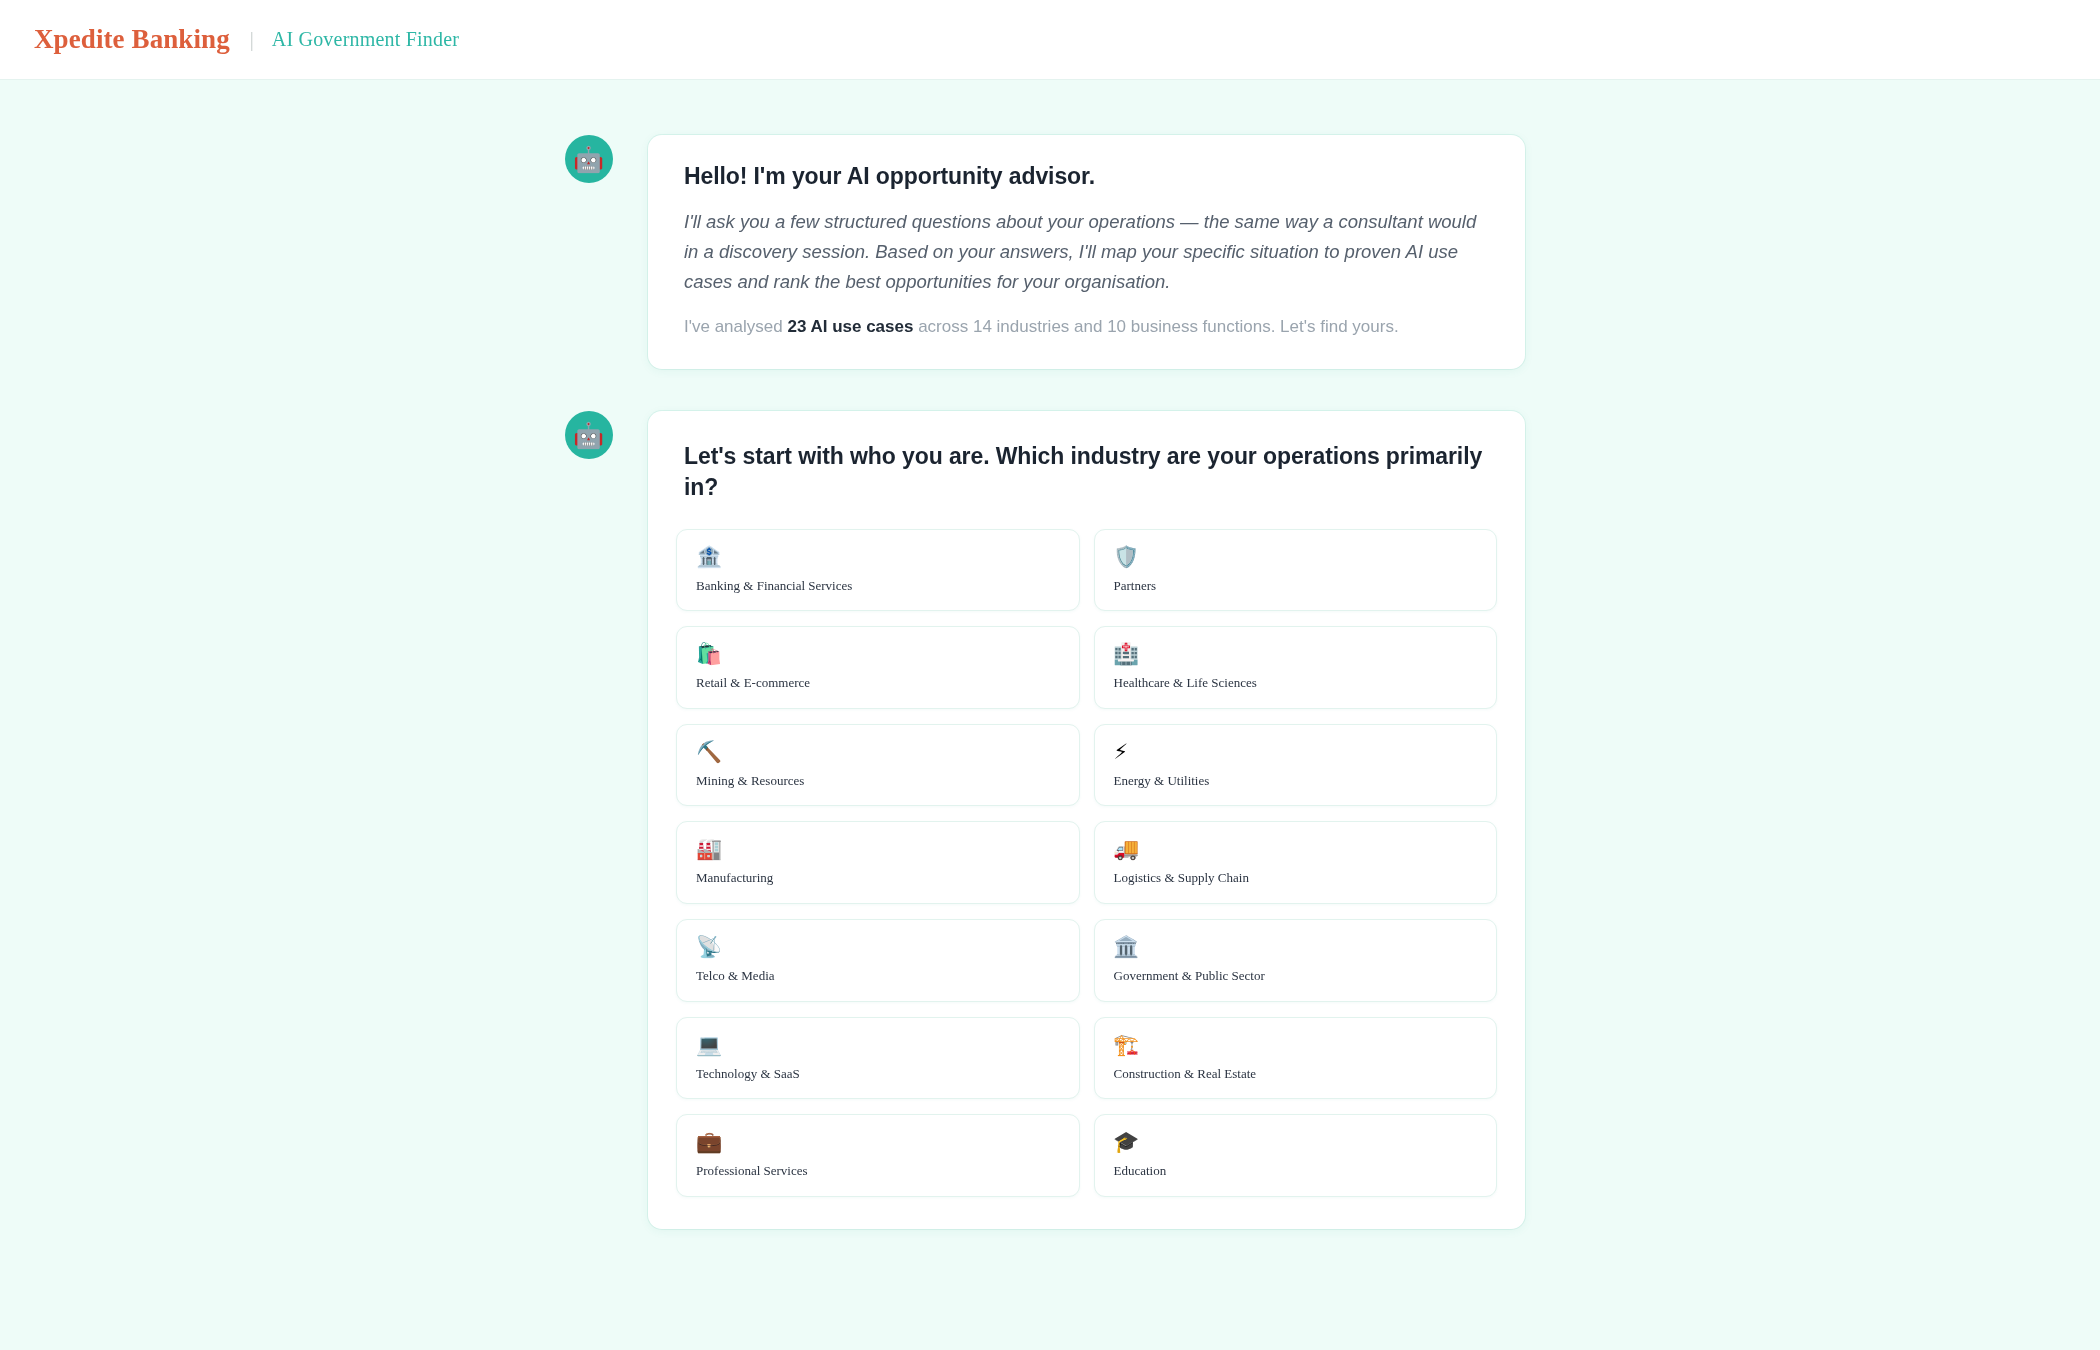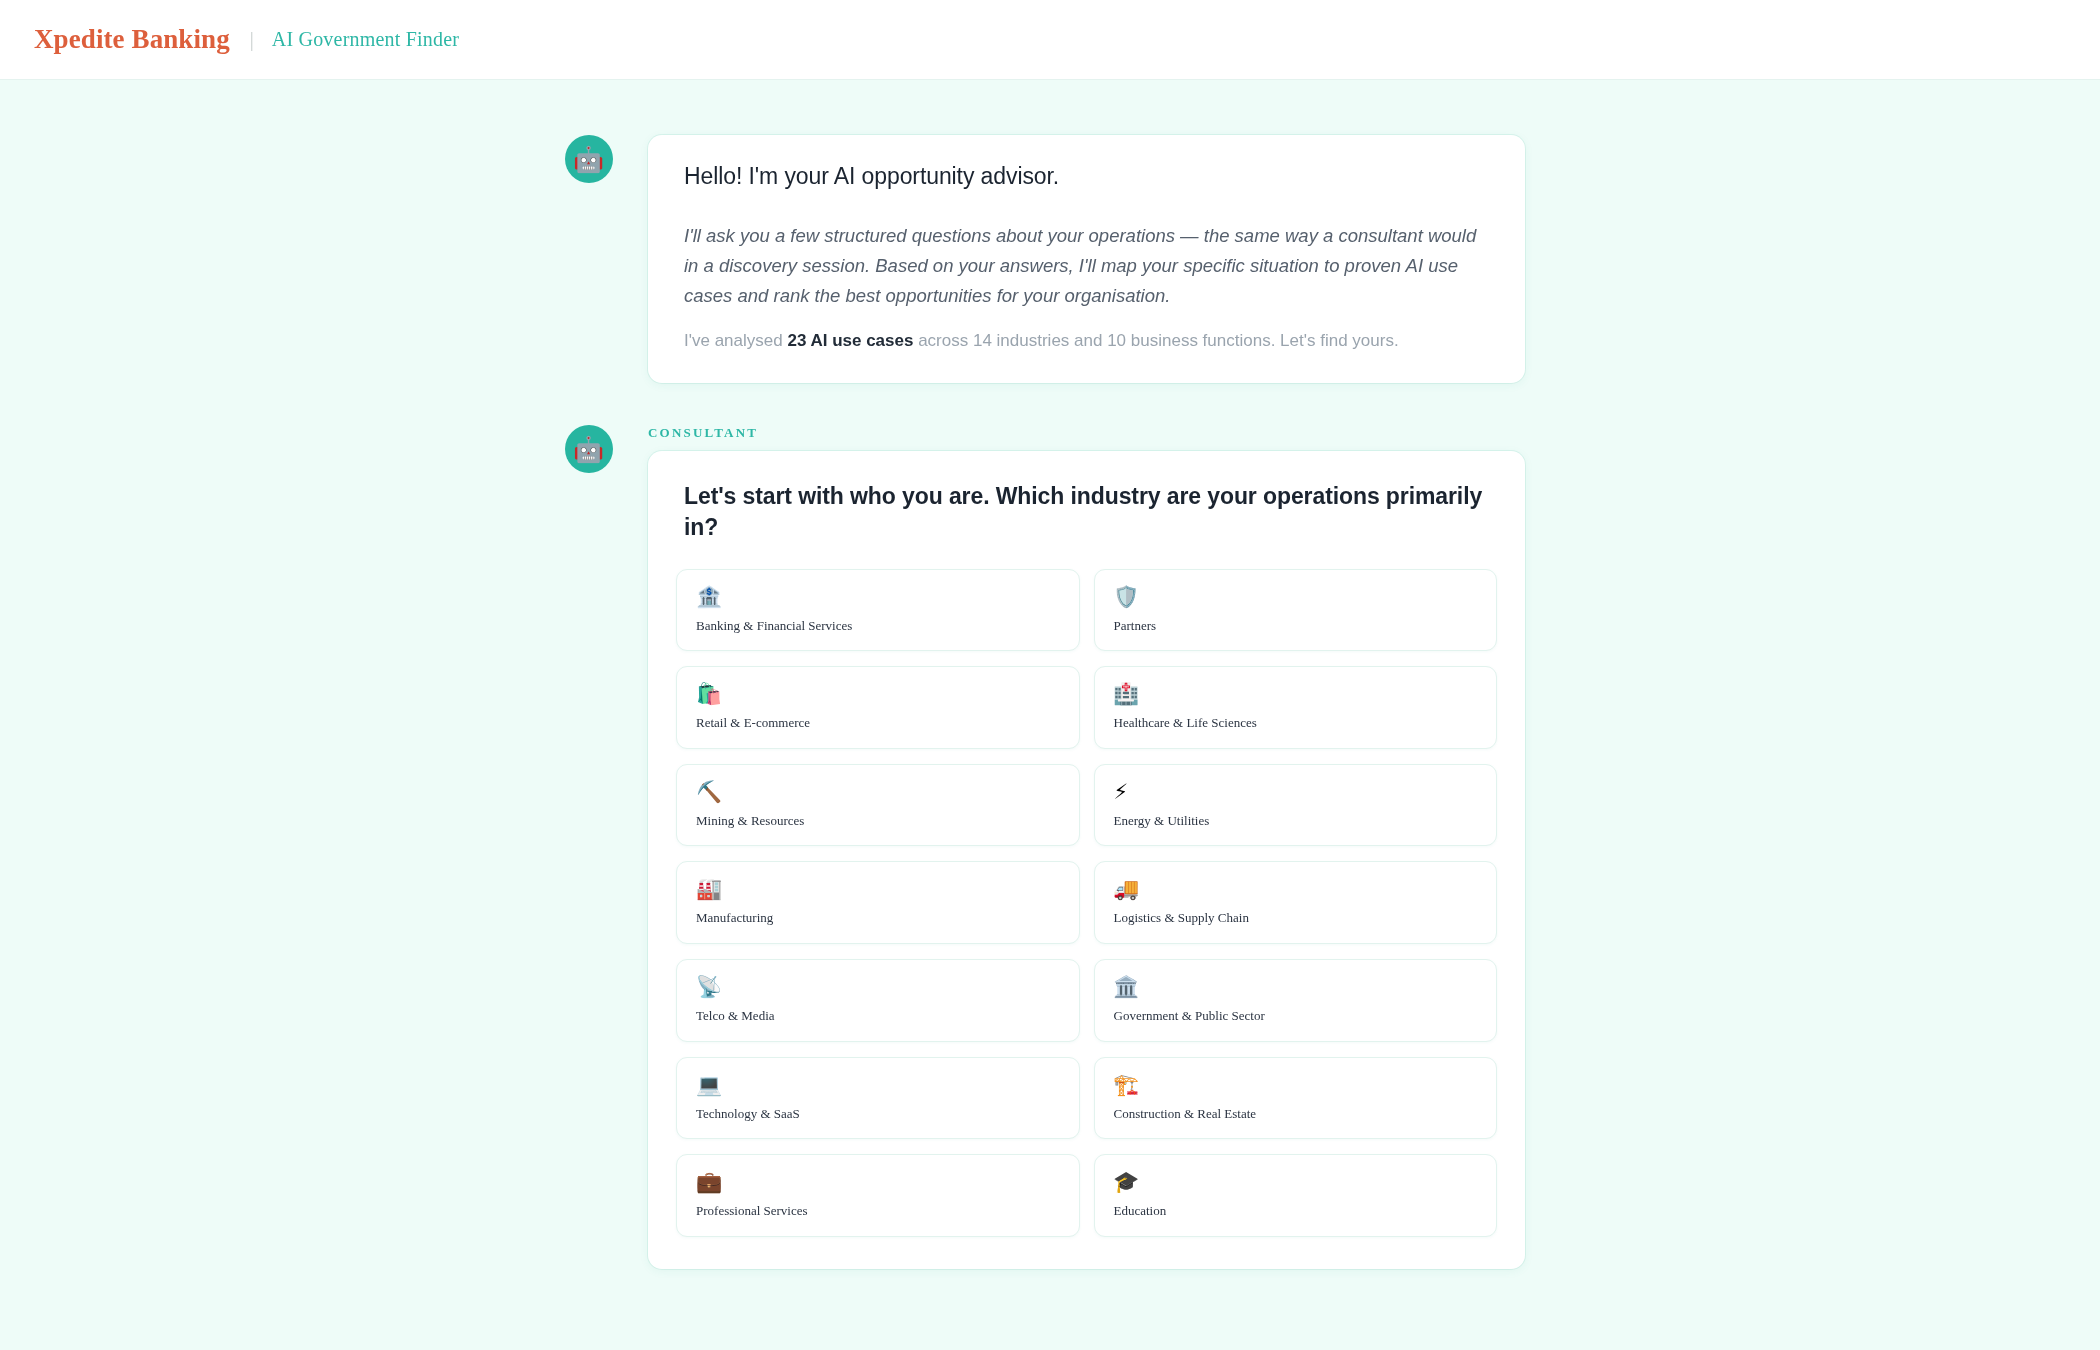--- a/index.html
+++ b/index.html
@@ -102,23 +102,23 @@
     box-shadow: 0 2px 10px rgba(40, 150, 130, 0.07),
                 0 0 0 1px rgba(200, 236, 228, 0.55);
   }
 
   
   .intro-card {
     padding: 28px 36px 30px 36px;
   }
   .intro-title {
     font-size: 23px;
-    font-weight: normal;
+    font-weight: bold;
     color: #1b2430;
-    margin-bottom: 31px;
+    margin-bottom: 17px;
     letter-spacing: -0.1px;
   }
   .intro-para {
     font-size: 18.5px;
     line-height: 1.62;
     color: #56606d;
     margin-bottom: 17px;
     font-style: italic;
   }
   .intro-foot {
@@ -195,21 +195,20 @@
           <div class="intro-title">Hello! I'm your AI opportunity advisor.</div>
           <div class="intro-para">I'll ask you a few structured questions about your operations — the same way a consultant would in a discovery session. Based on your answers, I'll map your specific situation to proven AI use cases and rank the best opportunities for your organisation.</div>
           <div class="intro-foot"><span>I've analysed </span><b>23 AI use cases</b><span> across 14 industries and 10 business functions. Let's find yours.</span></div>
         </div>
       </div>
     </div>
 
     <div class="msg-row" style="margin-top:42px;">
       <div class="avatar">🤖</div>
       <div class="msg-body">
-        <div class="speaker-label">CONSULTANT</div>
         <div class="card question-card">
           <div class="question-title">Let's start with who you are. Which industry are your operations primarily in?</div>
           <div class="options-grid">
 
             <div class="option-card">
               <span class="option-icon">🏦</span>
               <span class="option-label">Banking &amp; Financial Services</span>
             </div>
 
             <div class="option-card">

